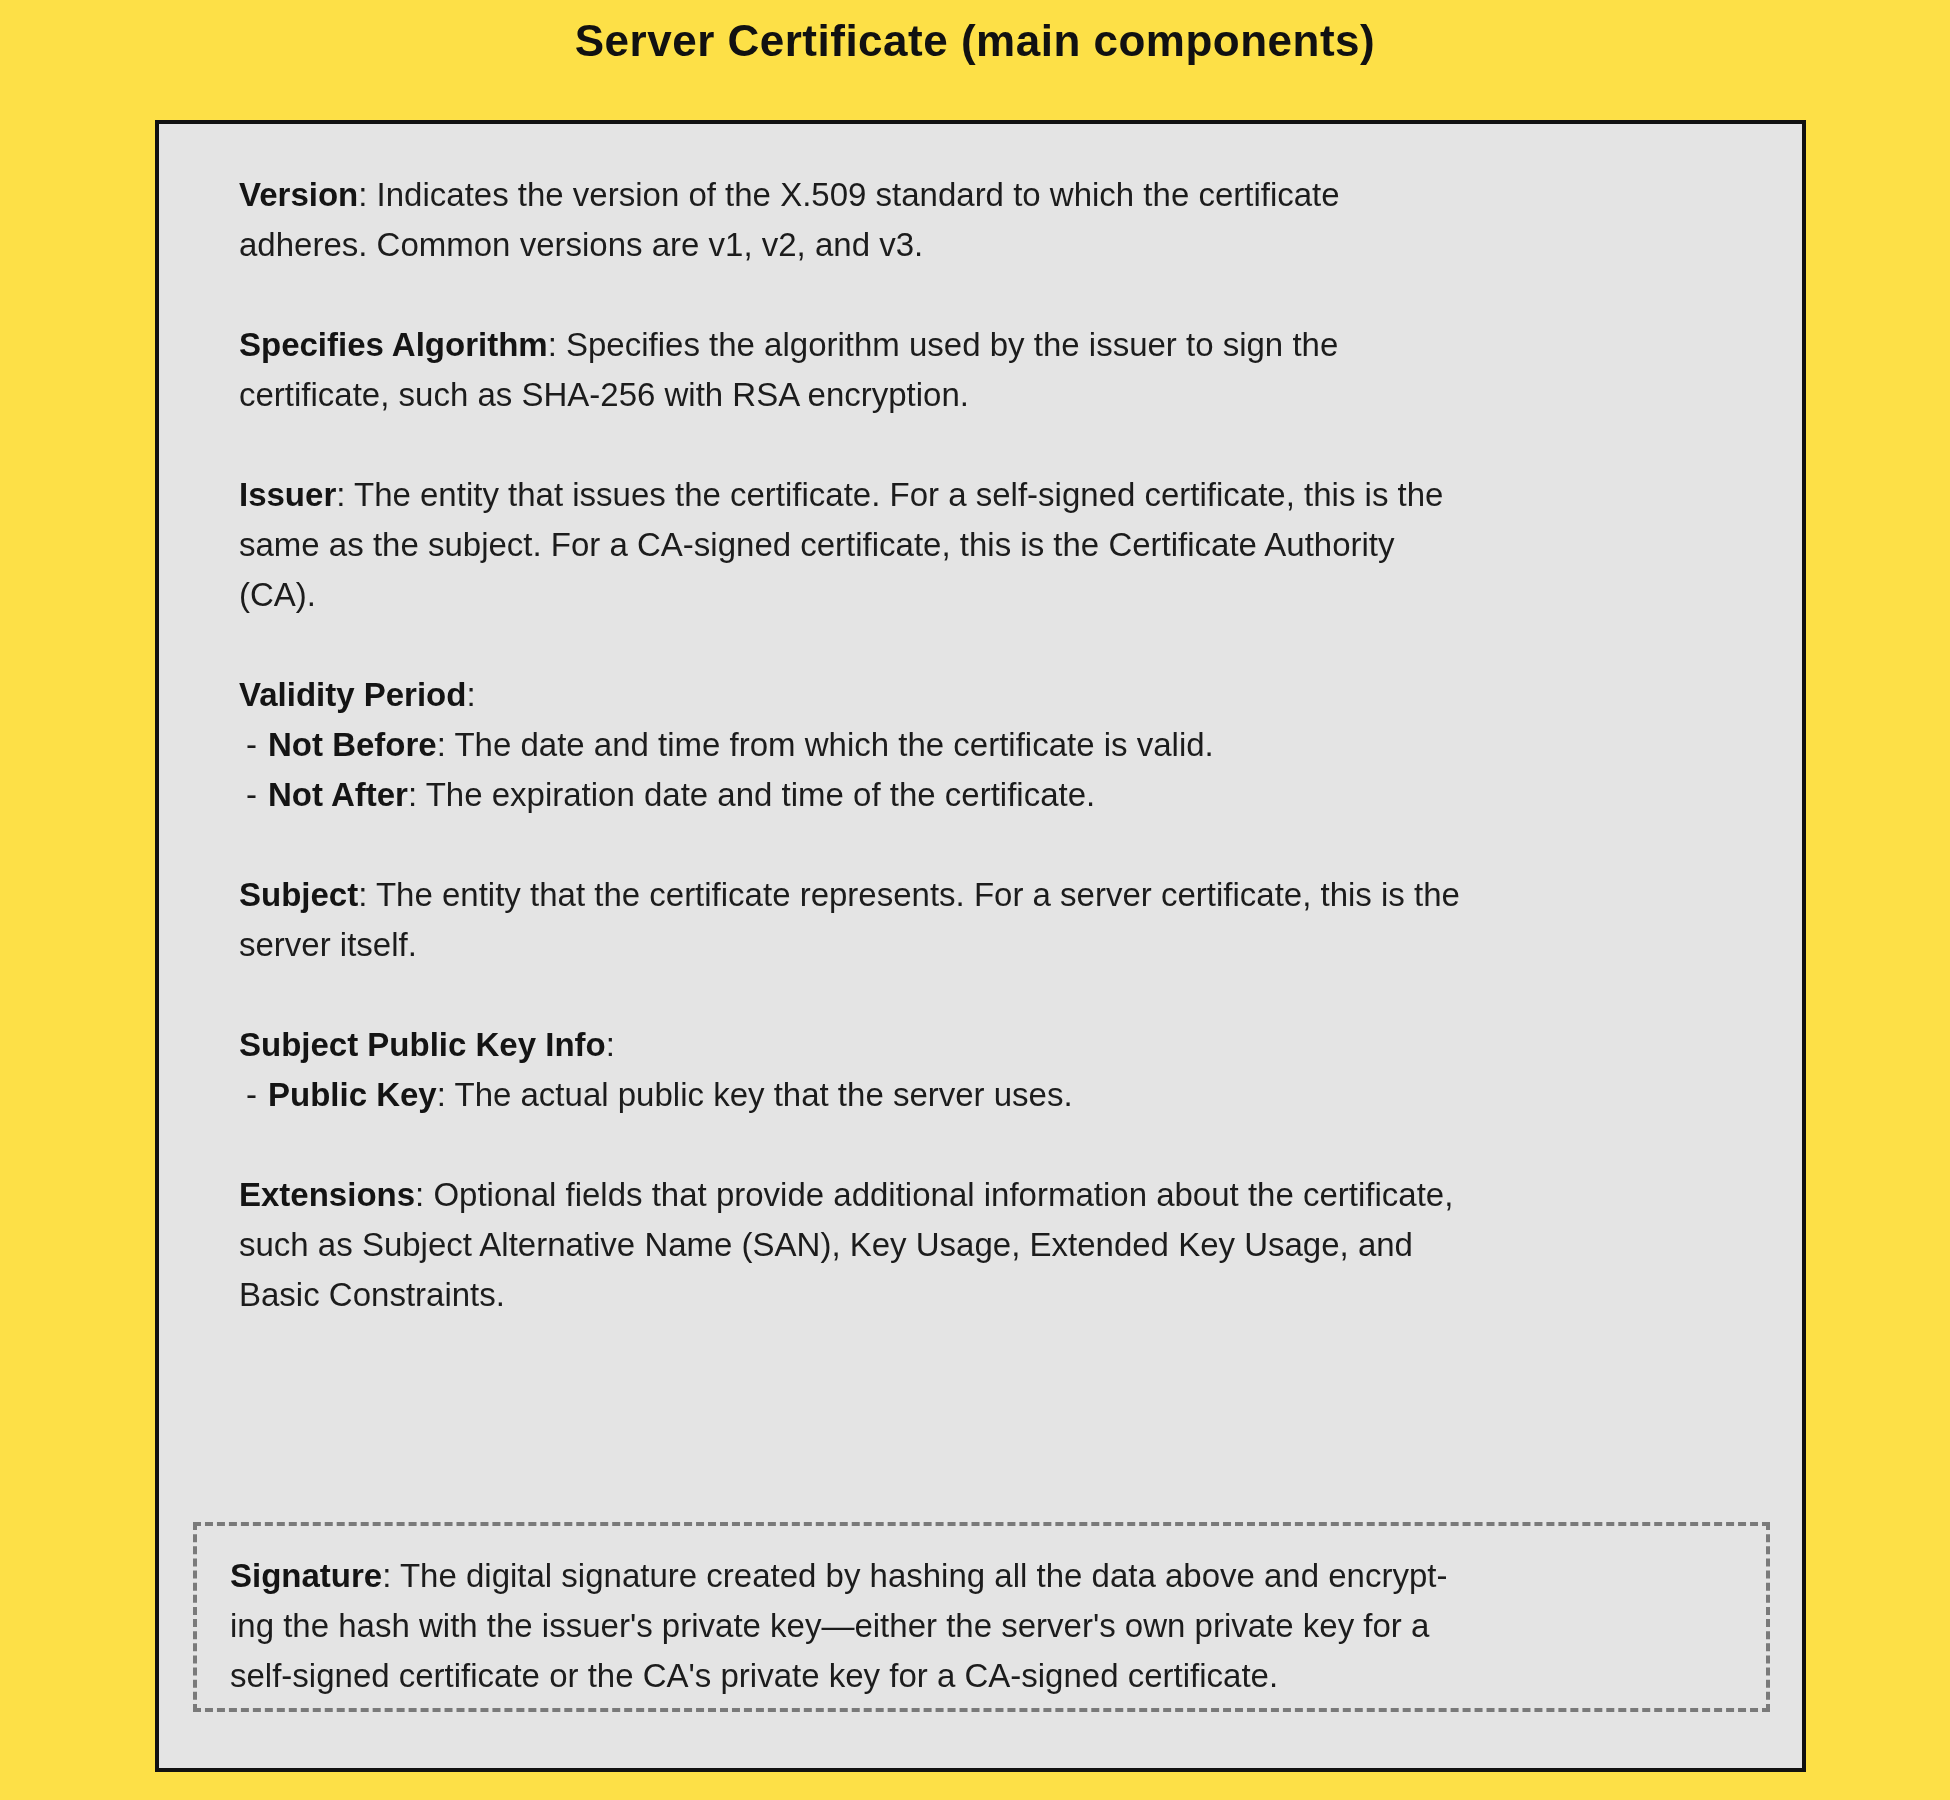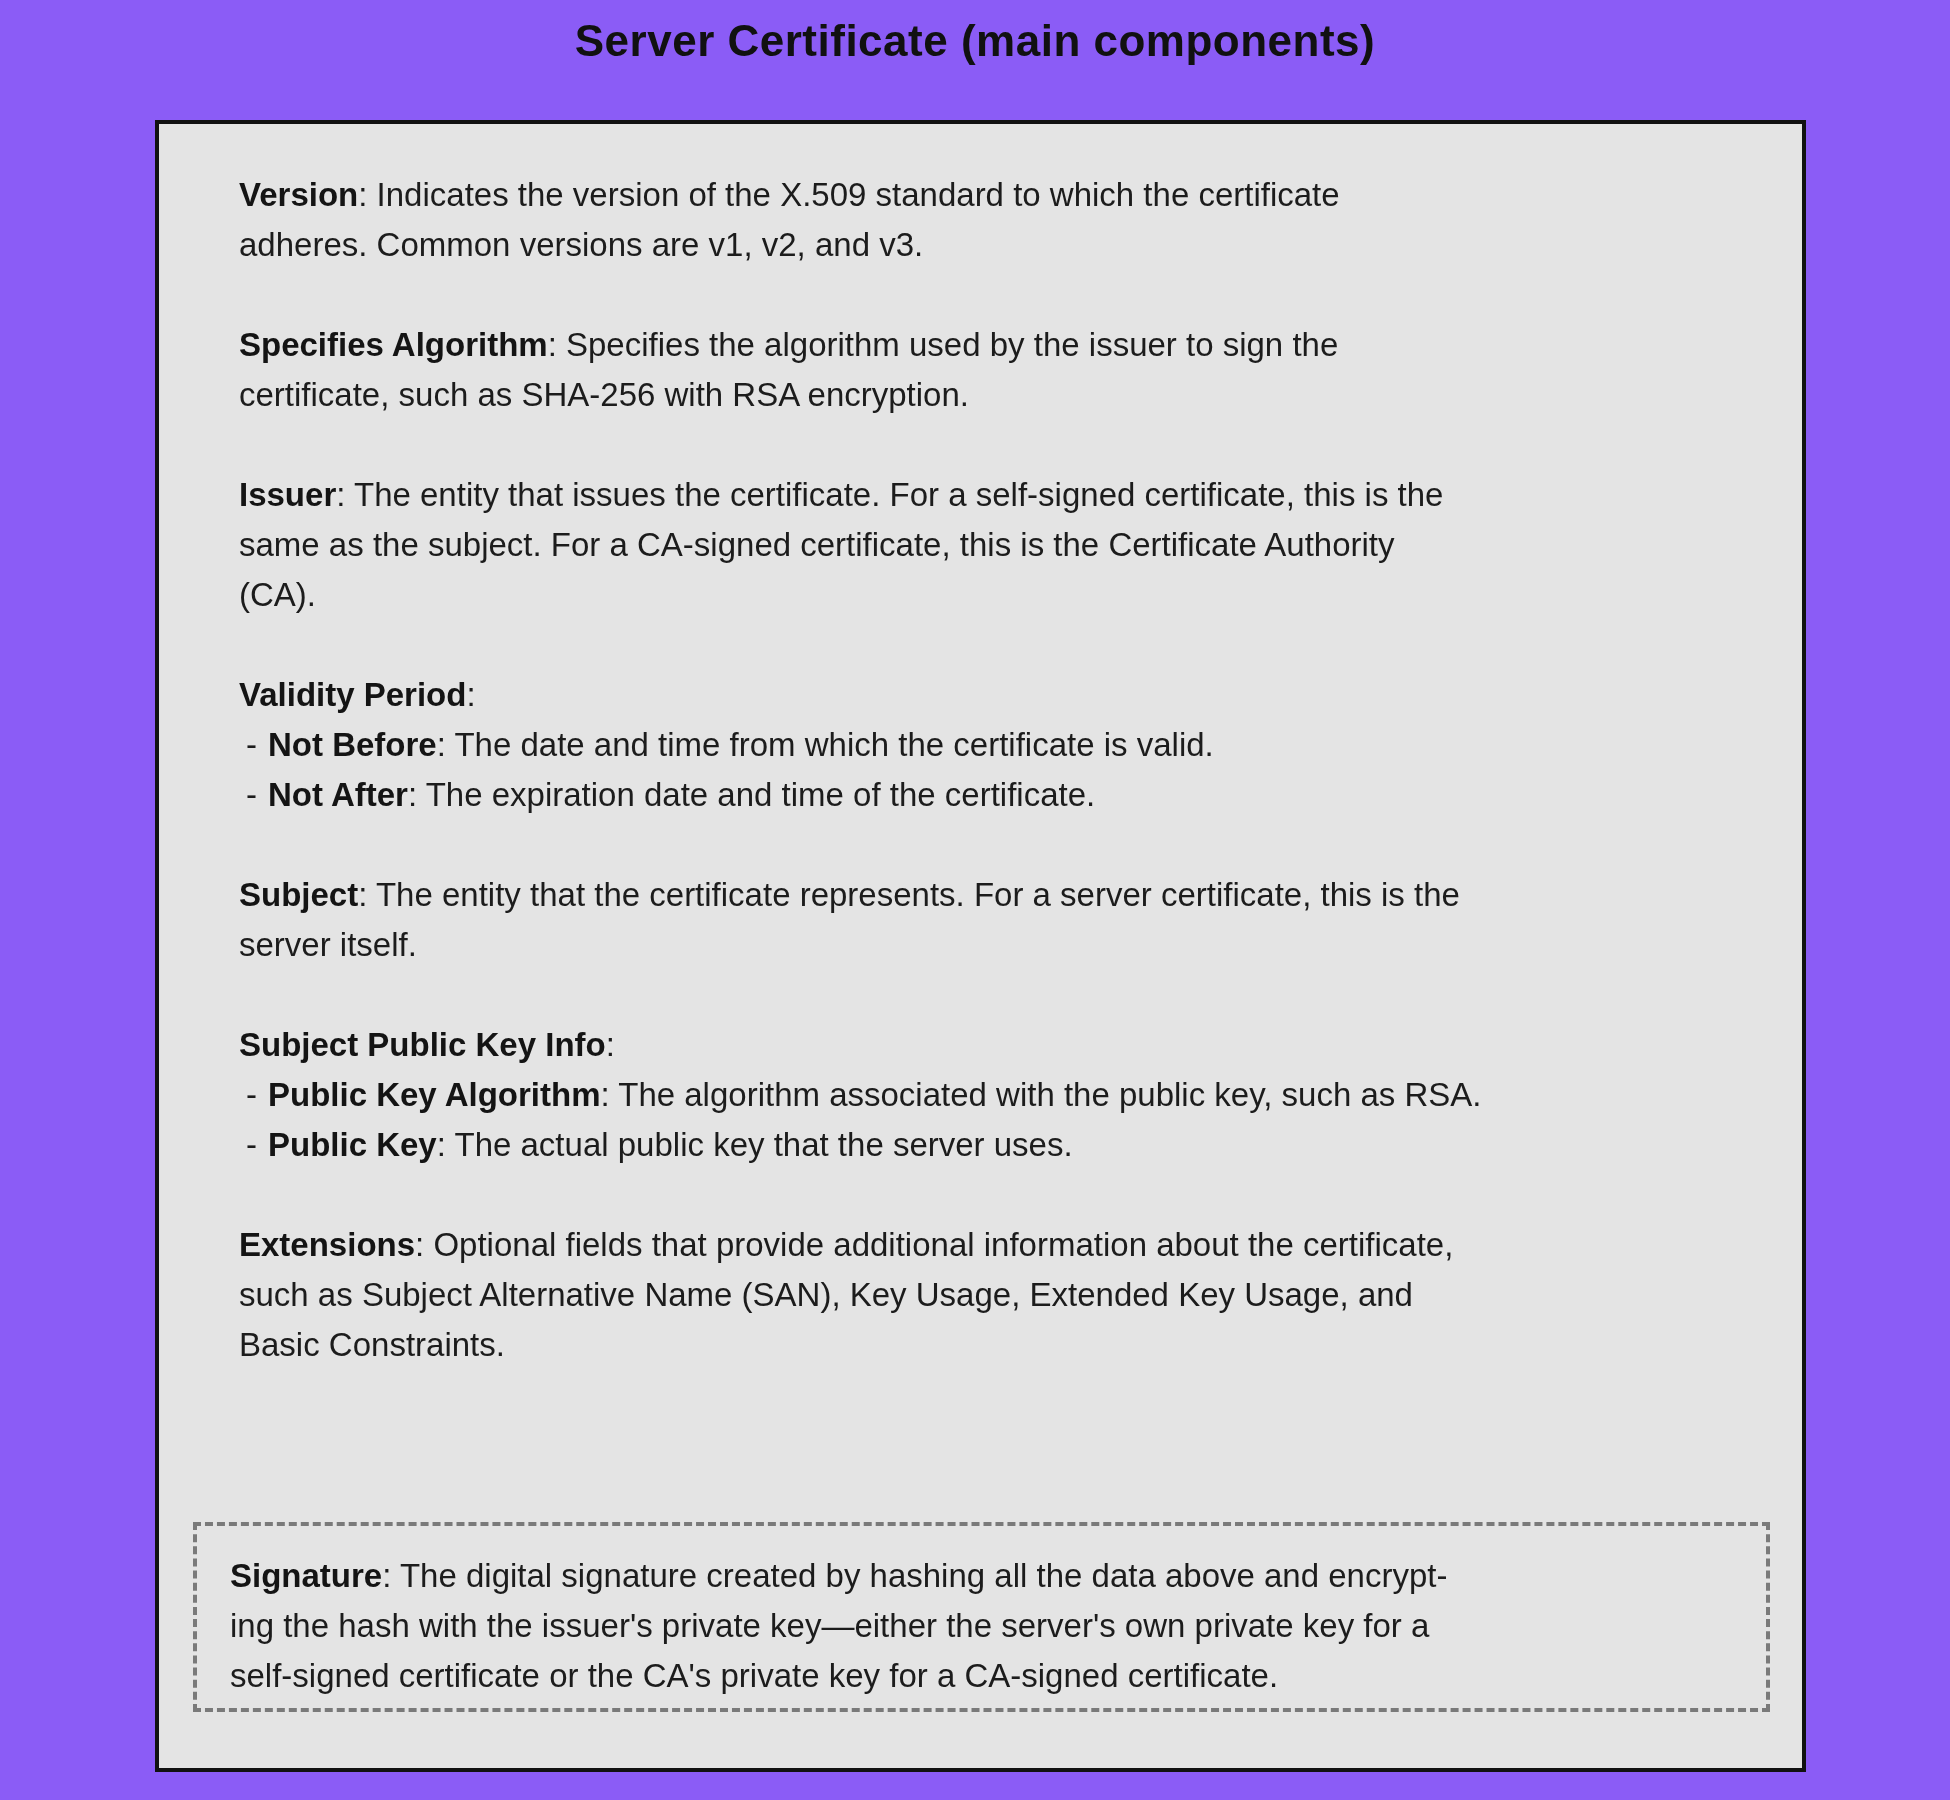--- a/index.html
+++ b/index.html
@@ -5,21 +5,21 @@
   html, body {
     margin: 0;
     padding: 0;
     background: #ffffff;
     font-family: "Liberation Sans", sans-serif;
   }
   .page {
     position: relative;
     width: 1950px;
     height: 1800px;
-    background: #8b5cf6;
+    background: #fde047;
     overflow: hidden;
   }
   .title {
     position: absolute;
     top: 14px;
     left: 0;
     width: 100%;
     text-align: center;
     font-size: 44px;
     line-height: 54px;
@@ -95,21 +95,20 @@
       <div class="line"><b class="lbl">Validity Period</b><span class="txt">:</span></div>
       <div class="sub"><span class="bullet">-</span><b class="lbl">Not Before</b><span class="txt">: The date and time from which the certificate is valid.</span></div>
       <div class="sub"><span class="bullet">-</span><b class="lbl">Not After</b><span class="txt">: The expiration date and time of the certificate.</span></div>
     </div>
 
     <div class="para"><b class="lbl">Subject</b><span class="txt">: The entity that the certificate represents. For a server certificate, this is the
 server itself.</span></div>
 
     <div class="para">
       <div class="line"><b class="lbl">Subject Public Key Info</b><span class="txt">:</span></div>
-      <div class="sub"><span class="bullet">-</span><b class="lbl">Public Key Algorithm</b><span class="txt">: The algorithm associated with the public key, such as RSA.</span></div>
       <div class="sub"><span class="bullet">-</span><b class="lbl">Public Key</b><span class="txt">: The actual public key that the server uses.</span></div>
     </div>
 
     <div class="para"><b class="lbl">Extensions</b><span class="txt">: Optional fields that provide additional information about the certificate,
 such as Subject Alternative Name (SAN), Key Usage, Extended Key Usage, and
 Basic Constraints.</span></div>
 
     <div class="sig-box">
       <div class="para"><b class="lbl">Signature</b><span class="txt">: The digital signature created by hashing all the data above and encrypt-
 ing the hash with the issuer's private key—either the server's own private key for a

